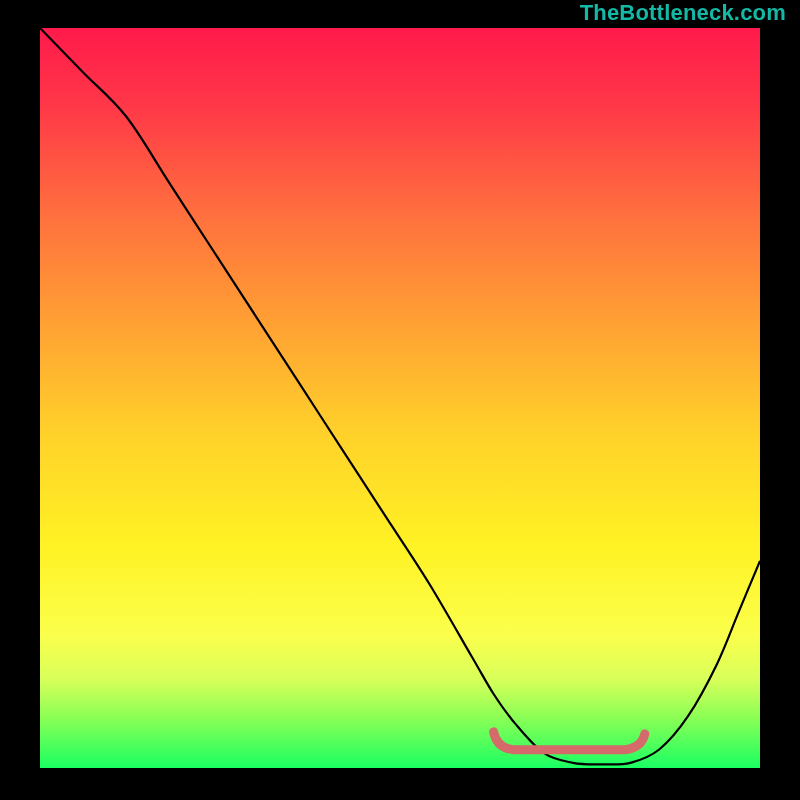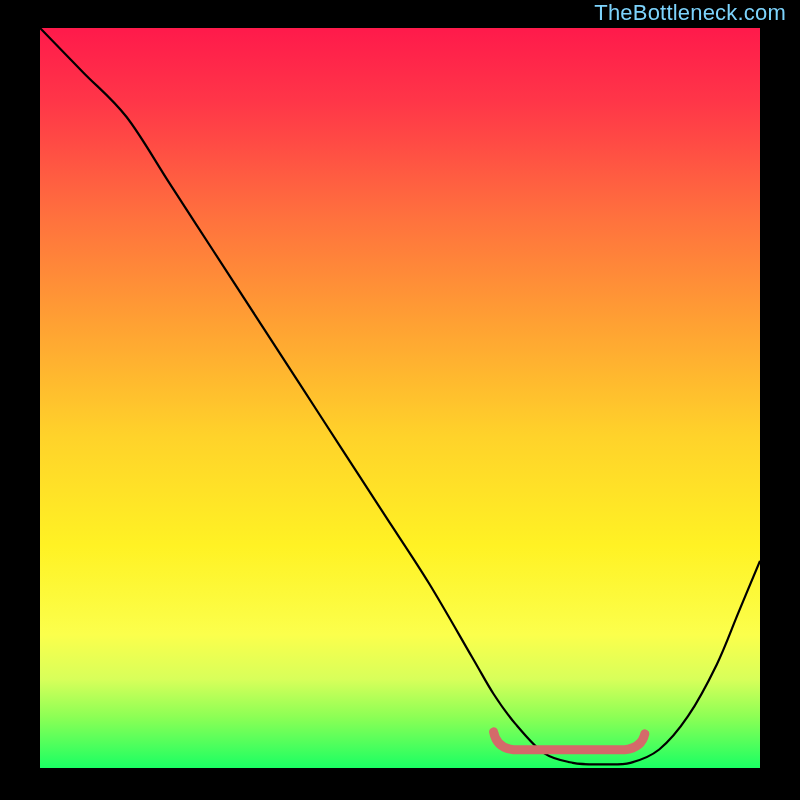--- a/index.html
+++ b/index.html
@@ -13,23 +13,23 @@
   .outer {
     position: relative;
     width: 800px;
     height: 800px;
     background: #000;
   }
   .watermark {
     position: absolute;
     top: 0;
     right: 14px;
-    color: #7dd3fc;
+    color: #14b8a6;
     font-size: 22px;
-    font-weight: 400;
+    font-weight: 700;
     letter-spacing: 0.2px;
   }
   .plot {
     position: absolute;
     left: 40px;
     top: 28px;
     width: 720px;
     height: 740px;
     overflow: hidden;
   }

